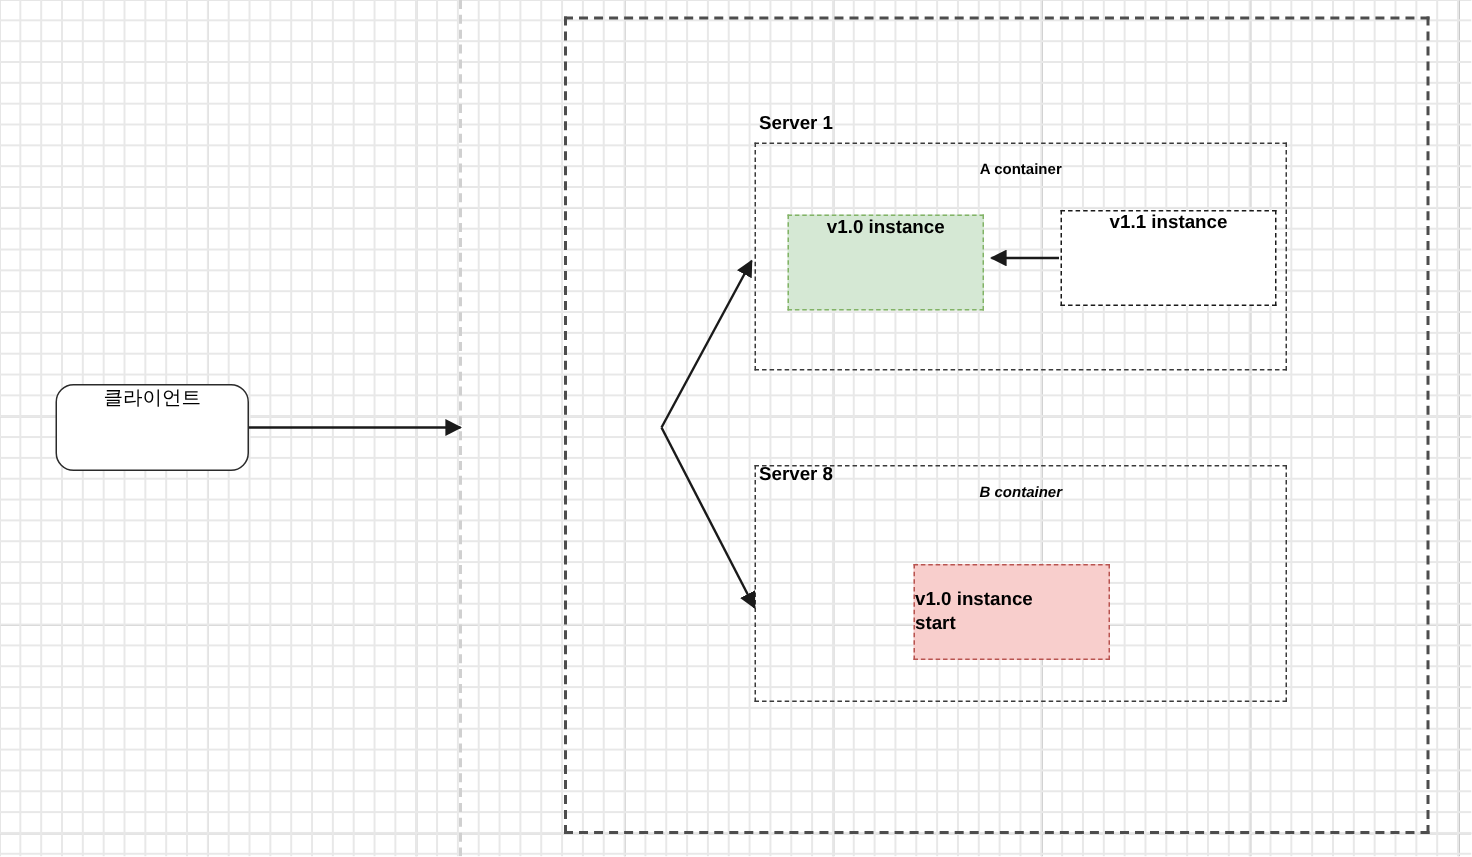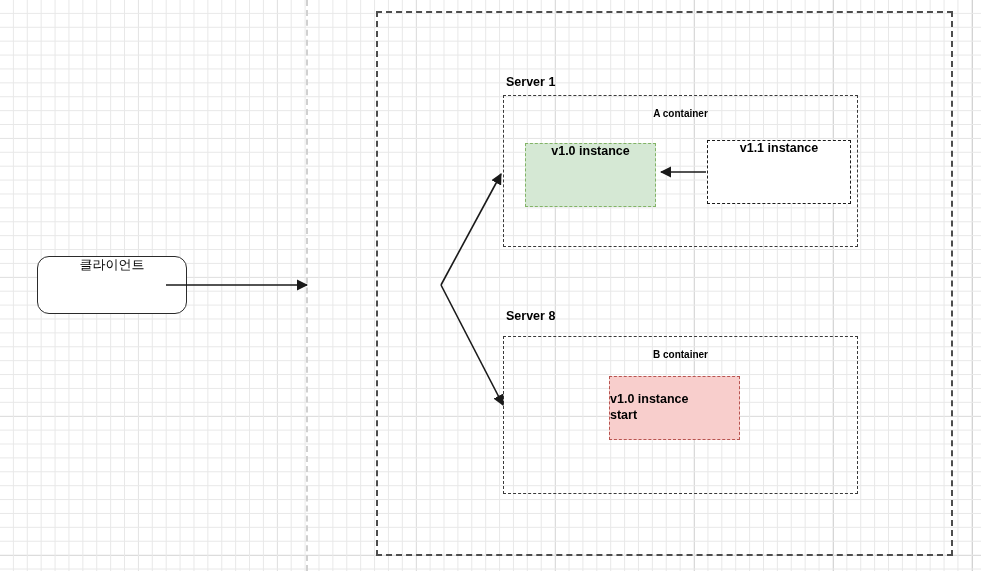--- a/index.html
+++ b/index.html
@@ -125,30 +125,30 @@
   <div class="node inst-green" style="left:525px; top:143px; width:131px; height:64px;">
     <span>v1.0 instance</span>
   </div>
 
   <div class="node inst-plain" style="left:707px; top:140px; width:144px; height:64px;">
     <span>v1.1 instance</span>
   </div>
 
   <div class="server-label" style="left:506px; top:309px;">Server 8</div>
 
-  <div class="container-box" style="left:503px; top:336px; width:355px; height:158px;">
+  <div class="container-box" style="left:503px; top:310px; width:355px; height:158px;font-style:italic;">
     <div class="container-title" style="top:12px;">B container</div>
   </div>
 
   <div class="node inst-pink" style="left:609px; top:376px; width:131px; height:64px; flex-direction:column;">
     <span>v1.0 instance</span>
     <span>start</span>
   </div>
 
-  <div class="node client-box" style="left:37px; top:256px; width:150px; height:58px;">
+  <div class="node client-box" style="left:37px; top:256px; width:129px; height:58px;">
     <span>클라이언트</span>
   </div>
 
 
   <svg class="edges" viewBox="0 0 981 571">
     <defs>
       <marker id="arrow" viewBox="0 0 10 10" refX="9" refY="5" markerWidth="7" markerHeight="7" orient="auto-start-reverse">
         <path d="M 0 0 L 10 5 L 0 10 z" fill="#1a1a1a"></path>
       </marker>
     </defs>

